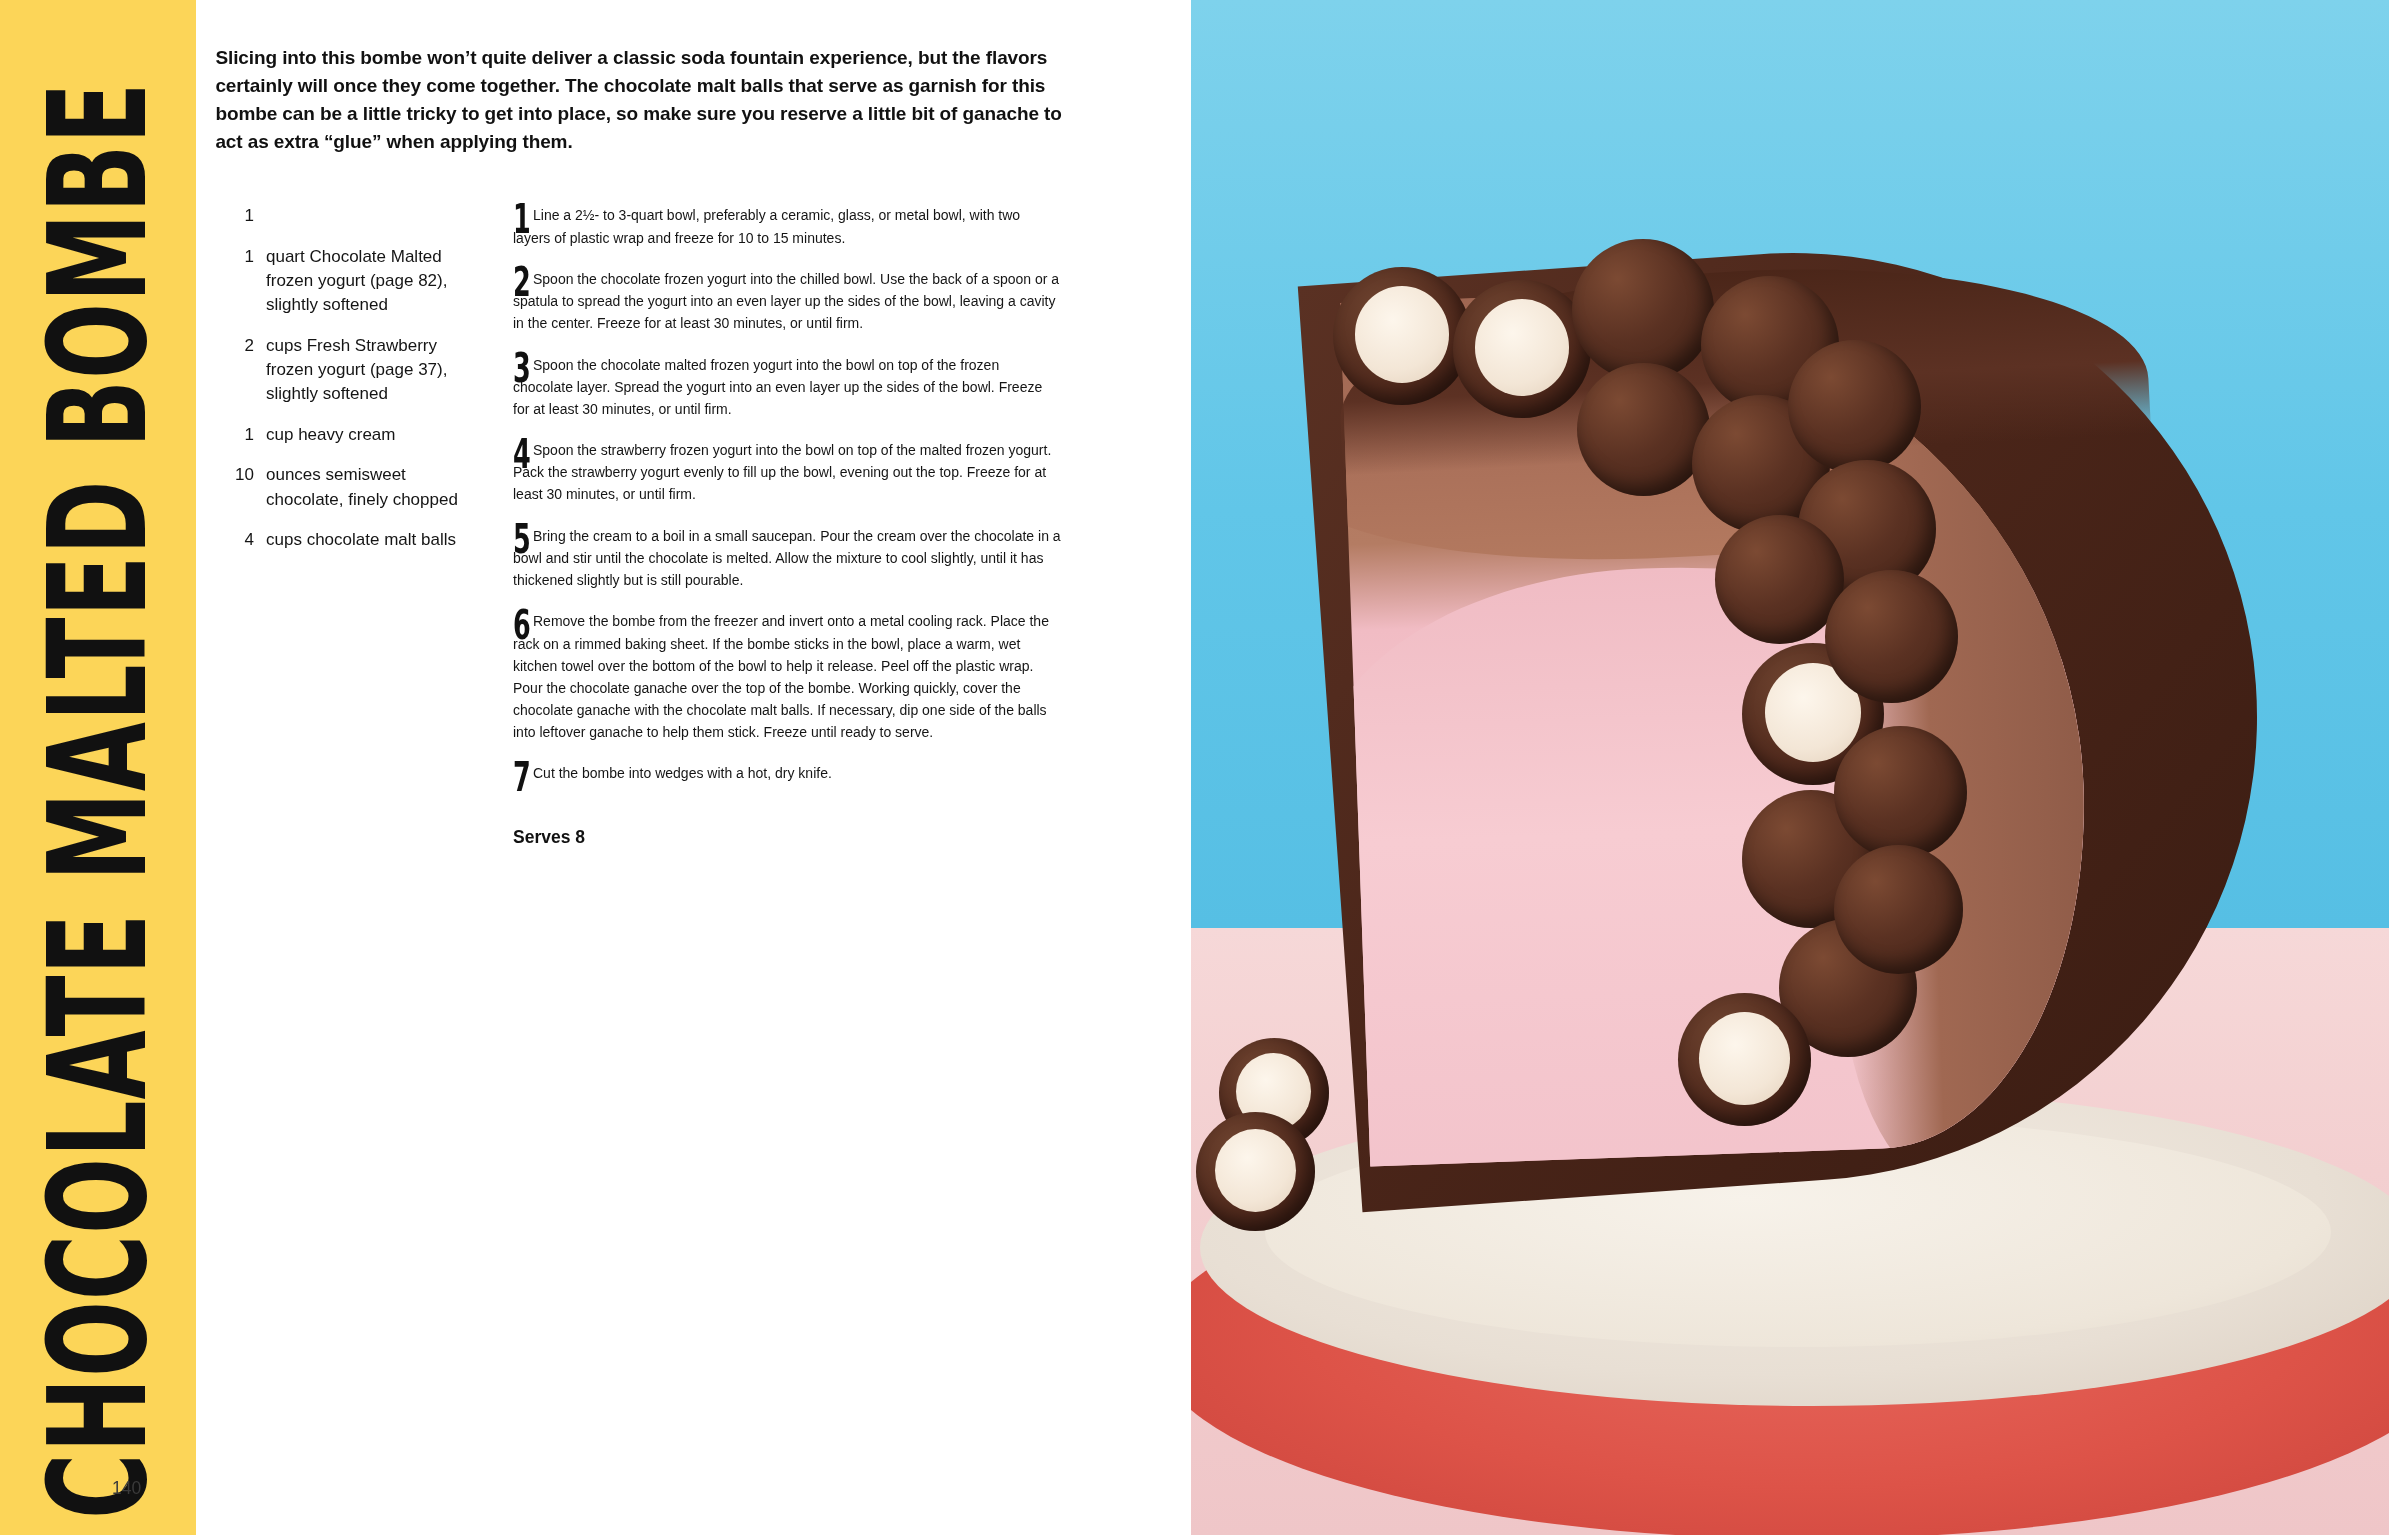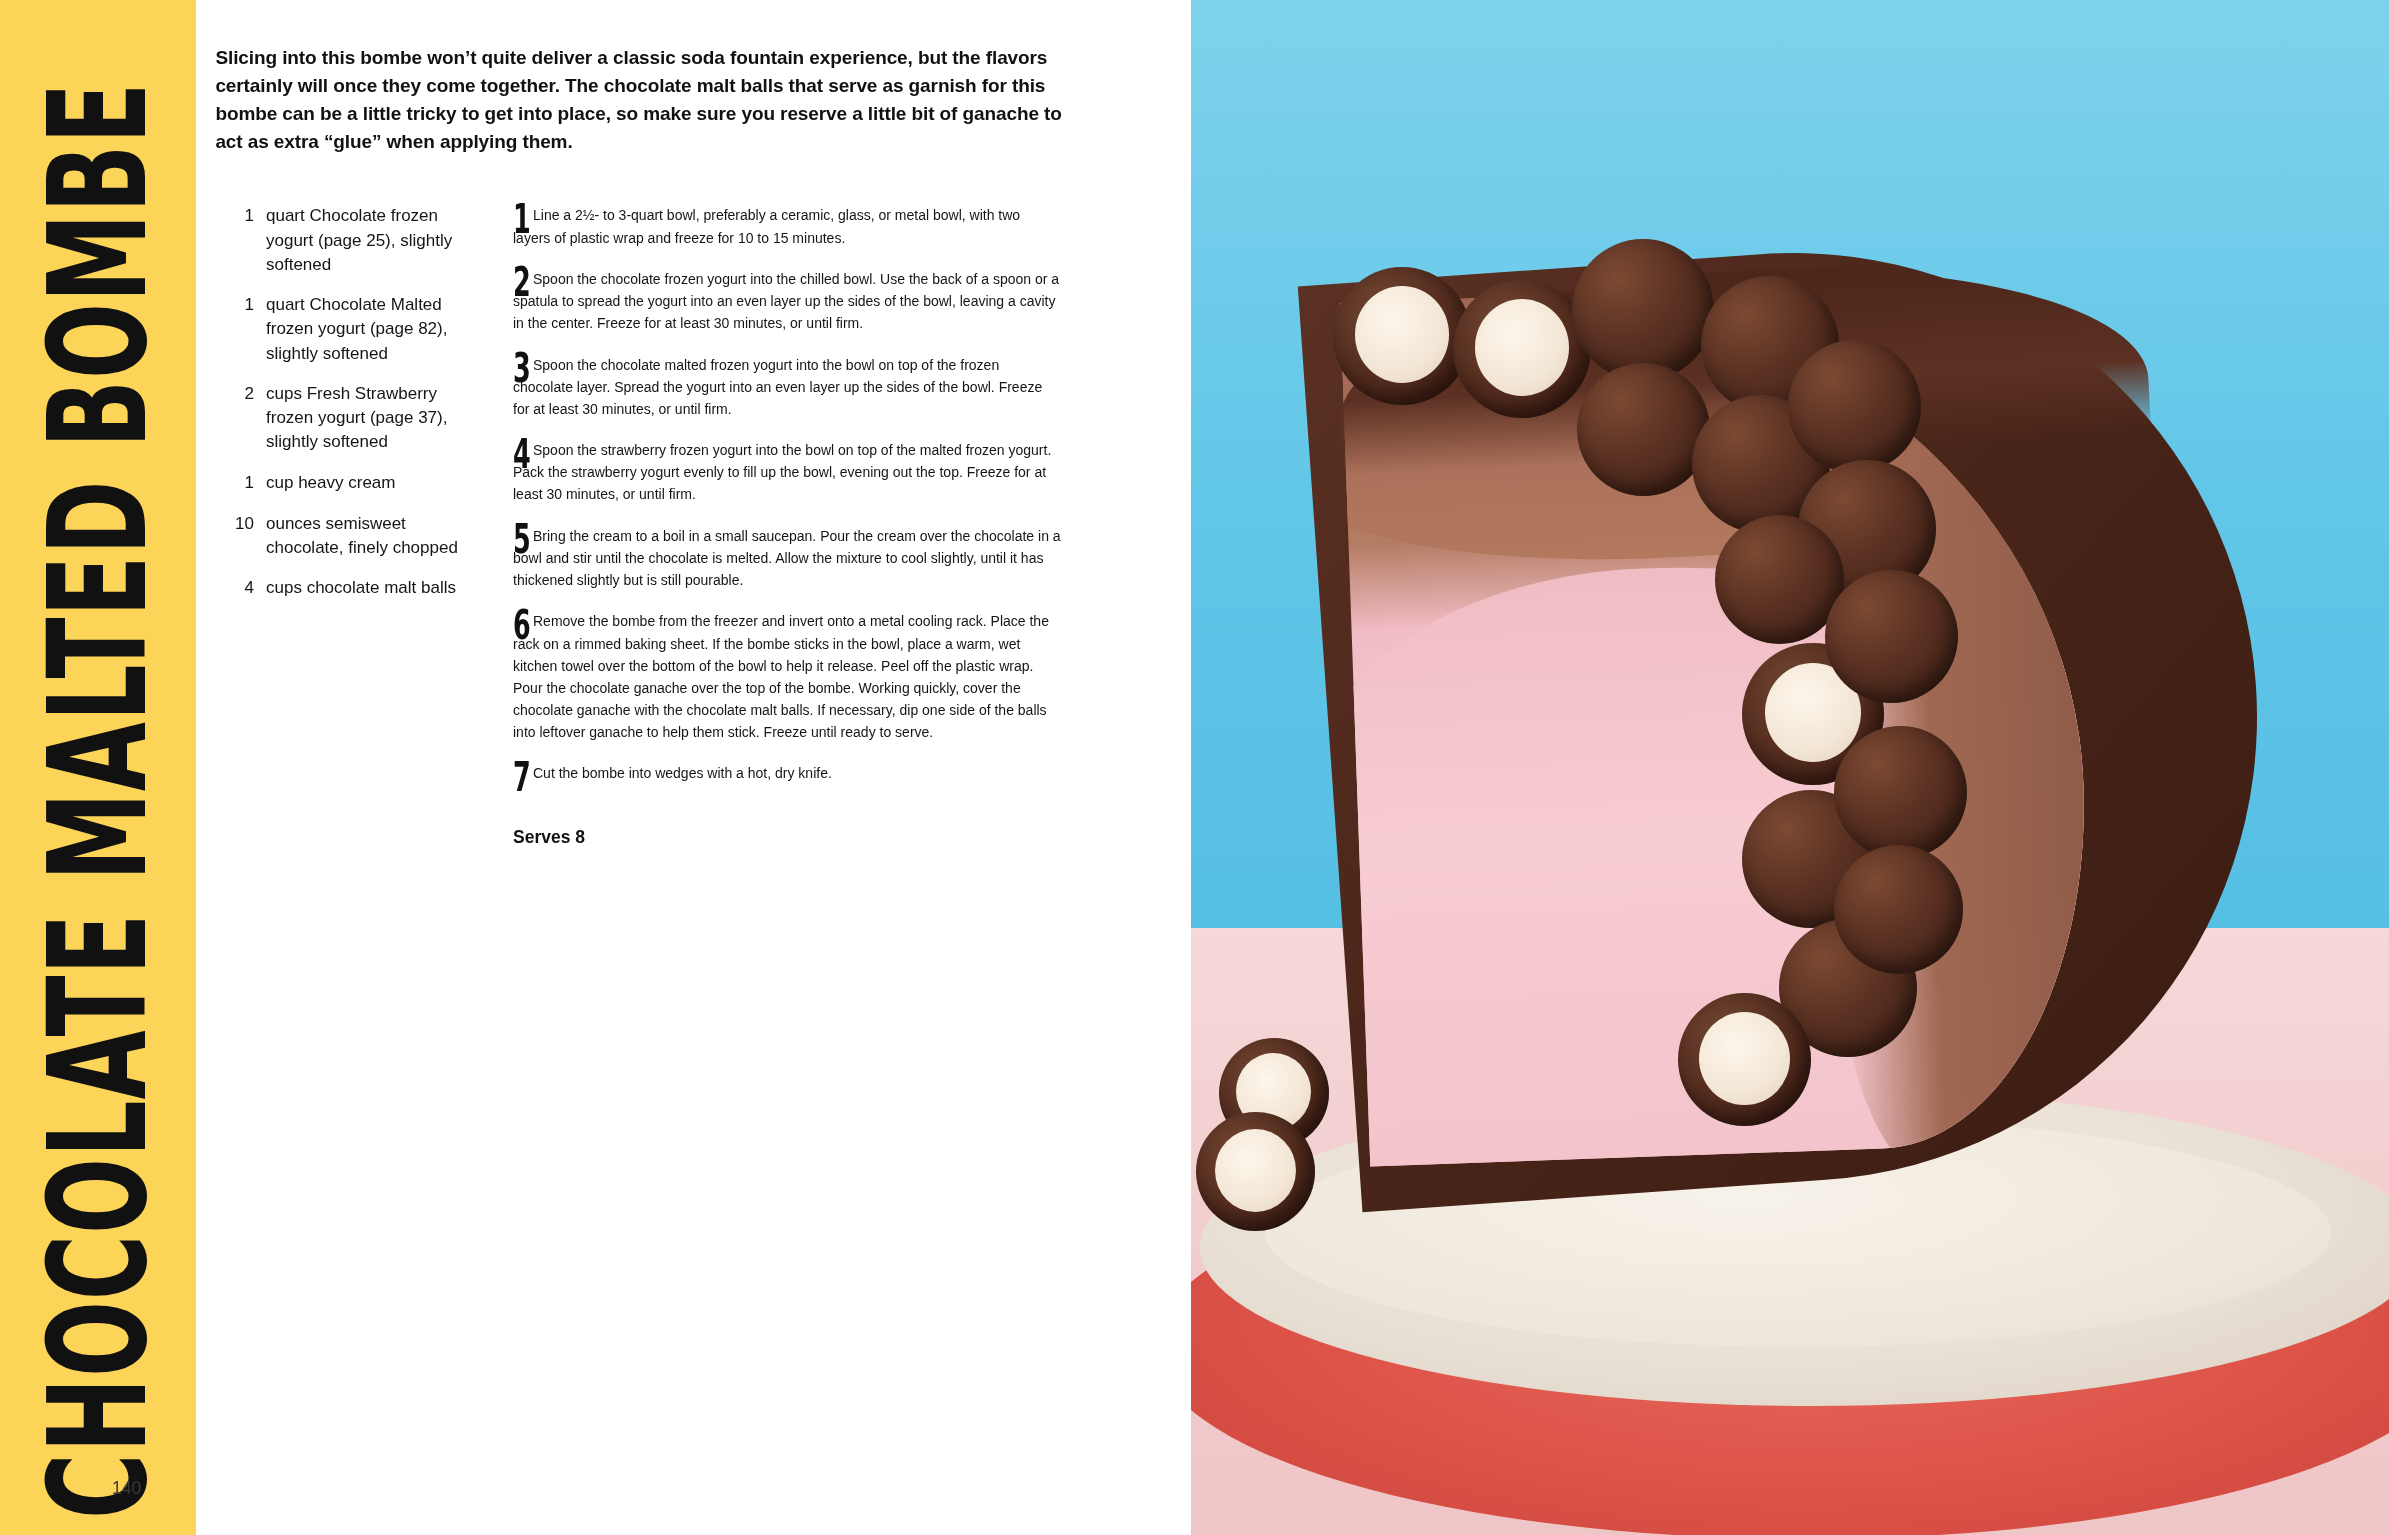--- a/index.html
+++ b/index.html
@@ -308,21 +308,20 @@
   <div class="text-area">
 
     <p class="headnote">Slicing into this bombe won’t quite deliver a classic soda fountain experience, but the flavors certainly will once they come together. The chocolate malt balls that serve as garnish for this bombe can be a little tricky to get into place, so make sure you reserve a little bit of ganache to act as extra “glue” when applying them.</p>
 
     <div class="columns">
 
       <div class="ingredients">
 
         <div class="ing-row">
           <div class="ing-qty">1</div>
-          <div class="ing-name">quart Chocolate frozen yogurt (page 25), slightly softened</div>
         </div>
         <div class="ing-row">
           <div class="ing-qty">1</div>
           <div class="ing-name">quart Chocolate Malted frozen yogurt (page 82), slightly softened</div>
         </div>
         <div class="ing-row">
           <div class="ing-qty">2</div>
           <div class="ing-name">cups Fresh Strawberry frozen yogurt (page 37), slightly softened</div>
         </div>
         <div class="ing-row">

